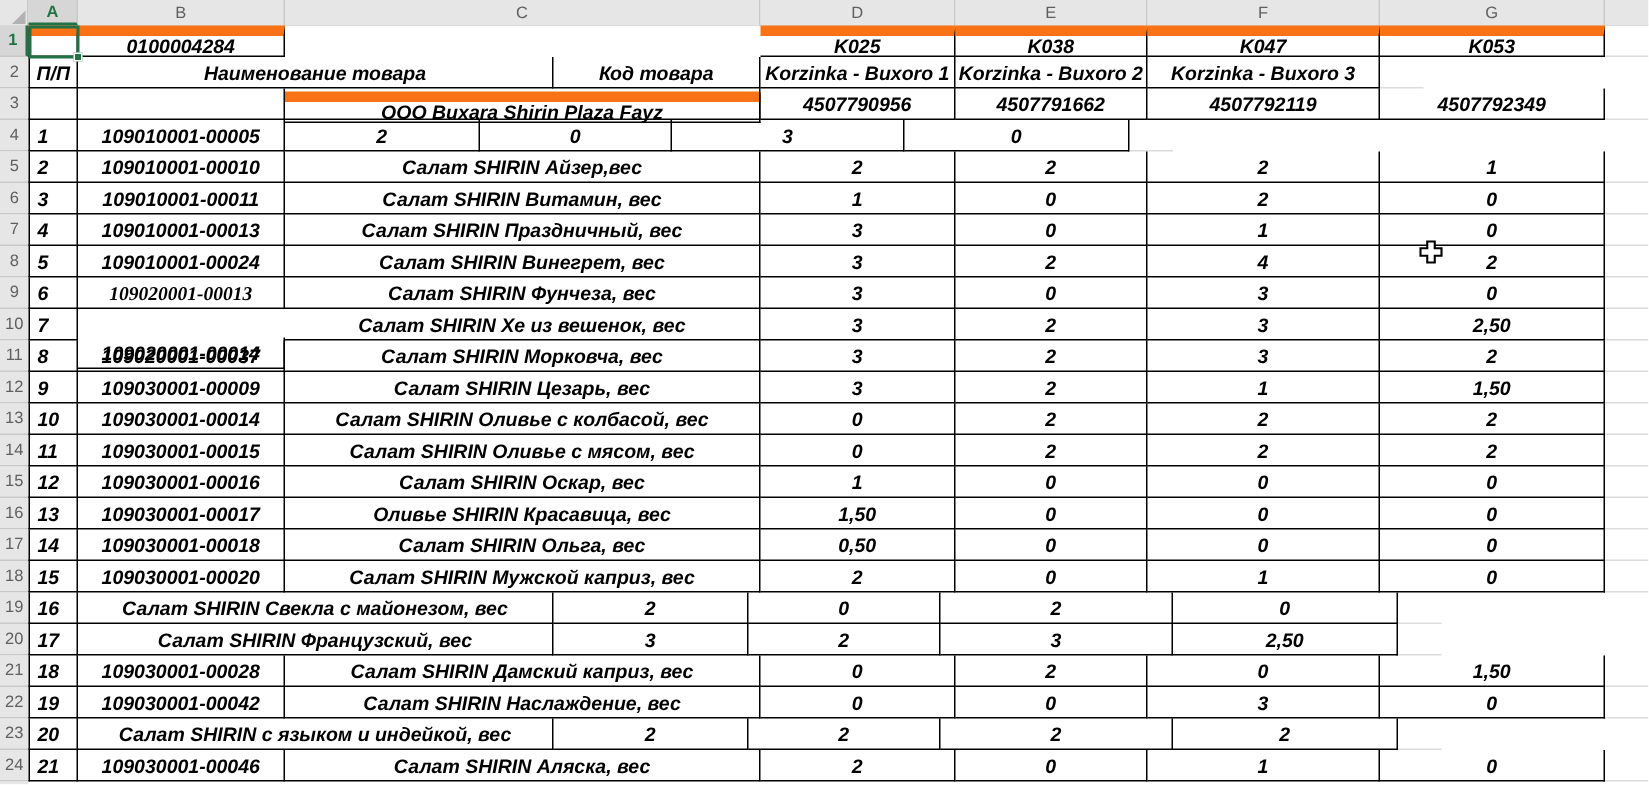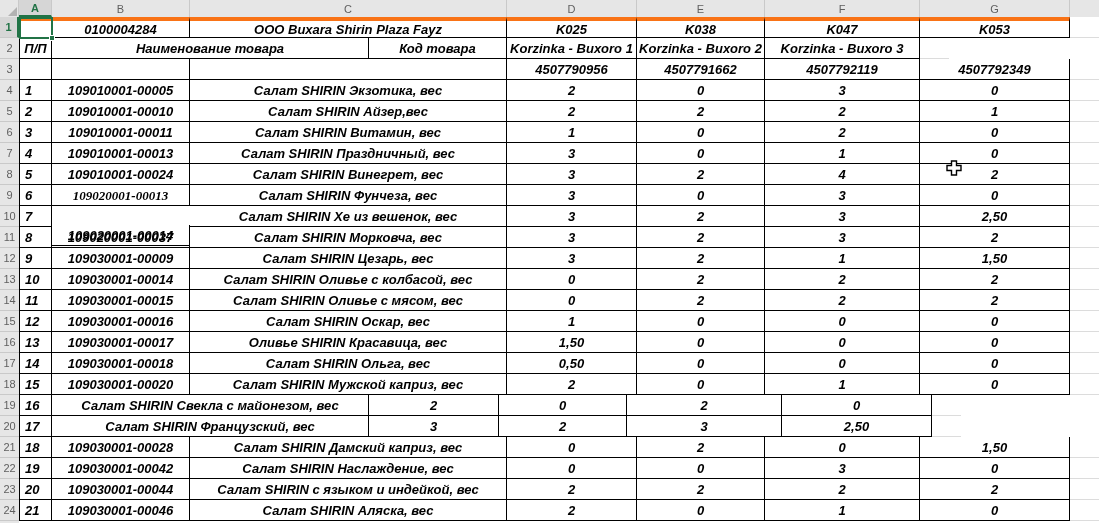--- a/index.html
+++ b/index.html
@@ -44,21 +44,21 @@
     border-right:2px solid #217346;
   }
   .cell {
     height:21px; display:flex; align-items:center; justify-content:center;
     font-size:13px; font-weight:bold; font-style:italic; color:#000;
     white-space:nowrap; overflow:visible;
     border-right:1px solid #000; border-bottom:1px solid #000;
     line-height:21px;
   }
   .cell.first { border-left:1px solid #000; }
-  .grow.toprow .cell { border-top:4px solid #f97316; height:21px; }
+  .grow.toprow .cell { border-top:7px solid #f97316; height:21px; }
   .cell.leftalign { justify-content:flex-start; padding-left:5px; }
   .sliver {
     width:29px; height:21px; border-bottom:1px solid #dcdcdc;
   }
   
   #selbox {
     position:absolute; left:19px; top:17px; width:34px; height:22px;
     border:2px solid #217346; background:transparent; pointer-events:none;
   }
   #fillhandle {
@@ -86,21 +86,21 @@
       <div class="chcell" style="width: 155px;">F</div>
       <div class="chcell" style="width: 150px;">G</div>
       <div class="chcell" style="width: 29px; border-right: none;"></div>
     </div>
 
   <div id="gridbody">
       <div class="grow toprow">
         <div class="rowhdr selected">1</div>
         <div class="cell first" style="width: 33px;"></div>
         <div class="cell" style="width: 138px;">0100004284</div>
-        <div class="cell" style="width: 317px;">OOO Buxara Shirin Plaza Fayz</div>
+        <div class="cell" style="width: 317px; margin-top: 44px;">OOO Buxara Shirin Plaza Fayz</div>
         <div class="cell" style="width: 130px;">K025</div>
         <div class="cell" style="width: 128px;">K038</div>
         <div class="cell" style="width: 155px;">K047</div>
         <div class="cell" style="width: 150px;">K053</div>
         <div class="sliver"></div>
       </div>
       <div class="grow">
         <div class="rowhdr">2</div>
         <div class="cell first" style="width: 33px;">П/П</div>
         <div class="cell" style="width: 317px;">Наименование товара</div>
@@ -118,21 +118,20 @@
         <div class="cell" style="width: 130px;">4507790956</div>
         <div class="cell" style="width: 128px;">4507791662</div>
         <div class="cell" style="width: 155px;">4507792119</div>
         <div class="cell" style="width: 150px;">4507792349</div>
         <div class="sliver"></div>
       </div>
       <div class="grow">
         <div class="rowhdr">4</div>
         <div class="cell first leftalign" style="width: 33px;">1</div>
         <div class="cell" style="width: 138px;">109010001-00005</div>
-        <div class="cell" style="width: 317px;">Салат SHIRIN Экзотика, вес</div>
         <div class="cell" style="width: 130px;">2</div>
         <div class="cell" style="width: 128px;">0</div>
         <div class="cell" style="width: 155px;">3</div>
         <div class="cell" style="width: 150px;">0</div>
         <div class="sliver"></div>
       </div>
       <div class="grow">
         <div class="rowhdr">5</div>
         <div class="cell first leftalign" style="width: 33px;">2</div>
         <div class="cell" style="width: 138px;">109010001-00010</div>
@@ -324,21 +323,20 @@
         <div class="cell" style="width: 317px;">Салат SHIRIN Наслаждение, вес</div>
         <div class="cell" style="width: 130px;">0</div>
         <div class="cell" style="width: 128px;">0</div>
         <div class="cell" style="width: 155px;">3</div>
         <div class="cell" style="width: 150px;">0</div>
         <div class="sliver"></div>
       </div>
       <div class="grow">
         <div class="rowhdr">23</div>
         <div class="cell first leftalign" style="width: 33px;">20</div>
-        <div class="cell" style="width: 138px;">109030001-00044</div>
         <div class="cell" style="width: 317px;">Салат SHIRIN с языком и индейкой, вес</div>
         <div class="cell" style="width: 130px;">2</div>
         <div class="cell" style="width: 128px;">2</div>
         <div class="cell" style="width: 155px;">2</div>
         <div class="cell" style="width: 150px;">2</div>
         <div class="sliver"></div>
       </div>
       <div class="grow">
         <div class="rowhdr">24</div>
         <div class="cell first leftalign" style="width: 33px;">21</div>

